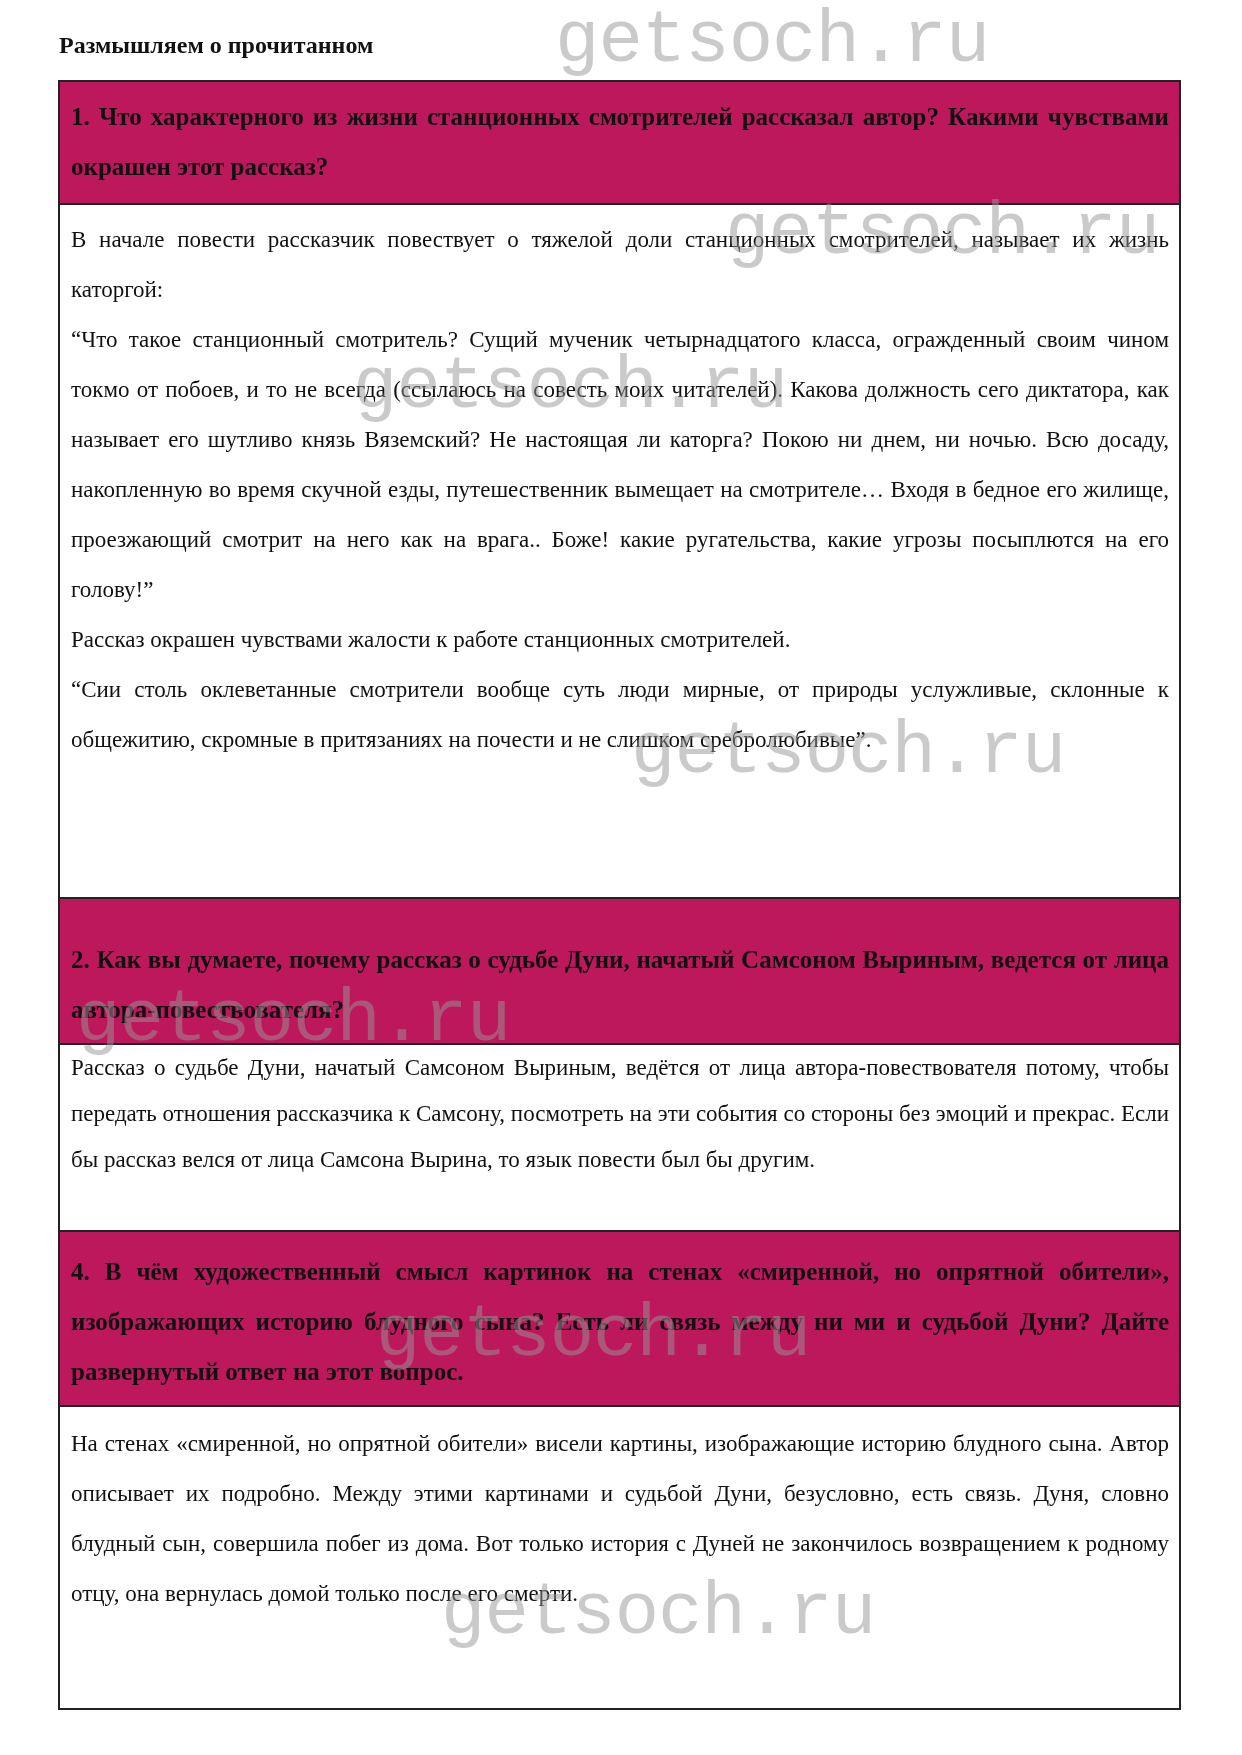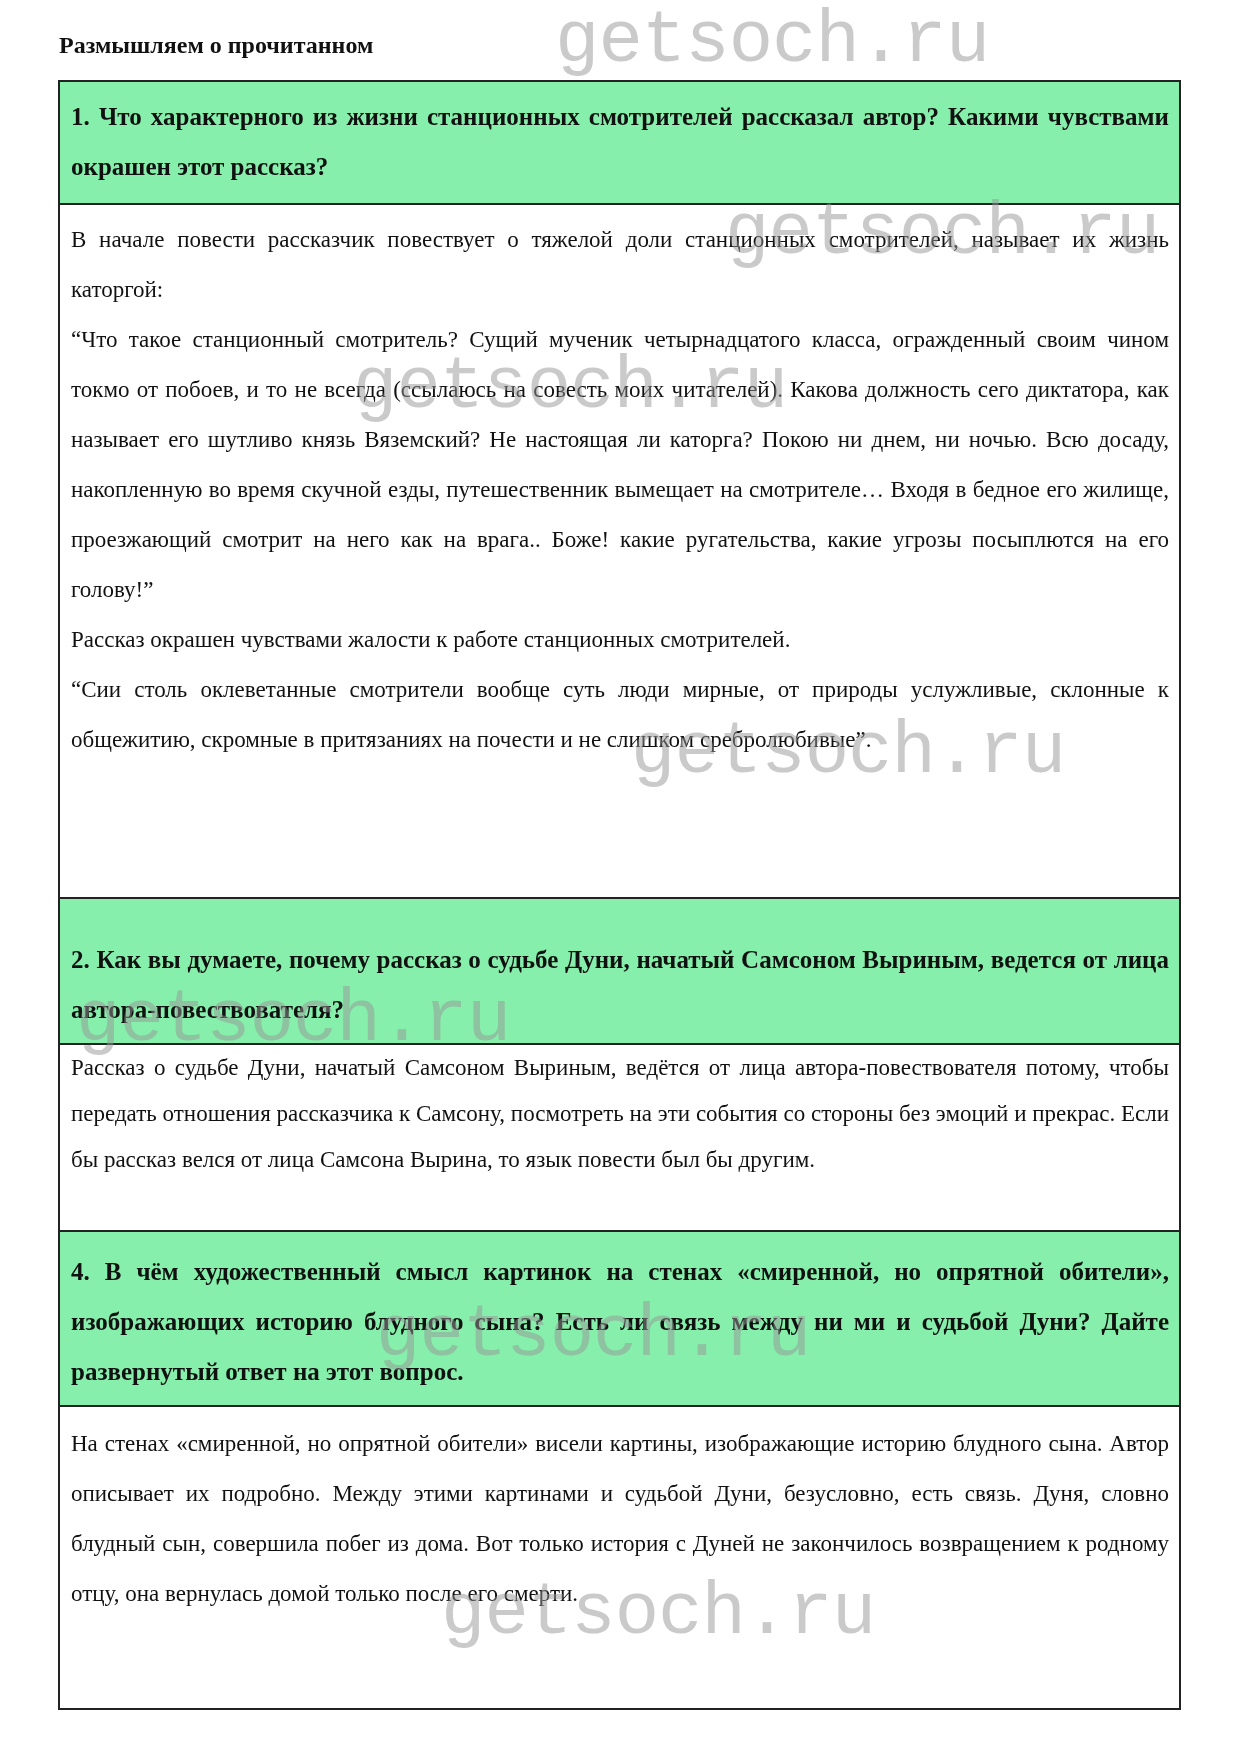--- a/index.html
+++ b/index.html
@@ -4,21 +4,21 @@
 <style>
   html, body { margin: 0; padding: 0; background: #ffffff; }
   body { width: 1242px; height: 1755px; position: relative; overflow: hidden;
          font-family: "Liberation Serif", "DejaVu Serif", serif; color: #111; }
   .page-title { position: absolute; left: 59px; top: 30px; font-size: 24px; font-weight: bold;
                 line-height: 30px; z-index: 3; }
   .table { position: absolute; left: 58px; top: 80px; width: 1119px; border: 2px solid #222;
            z-index: 1; }
   .row { box-sizing: border-box; border-top: 2px solid #222; padding: 0 10px 0 11px; position: relative; z-index: 3; }
   .row:first-child { border-top: none; }
-  .q { background: #86efac; font-weight: bold; font-size: 25px; }
+  .q { background: #be185d; font-weight: bold; font-size: 25px; }
   .a { background: transparent; font-size: 23px; }
   .row p { margin: 0; text-align: justify; line-height: 50px; }
   .q1 { height: 121px; padding-top: 10px; }
   .a1 { height: 694px; padding-top: 10px; }
   .a1 p { line-height: 50px; }
   .q2 { height: 146px; padding-top: 36px; }
   .a2 { height: 187px; }
   .a2 p { line-height: 46px; }
   .q3 { height: 175px; padding-top: 15px; }
   .a3 { height: 303px; padding-top: 12px; }

